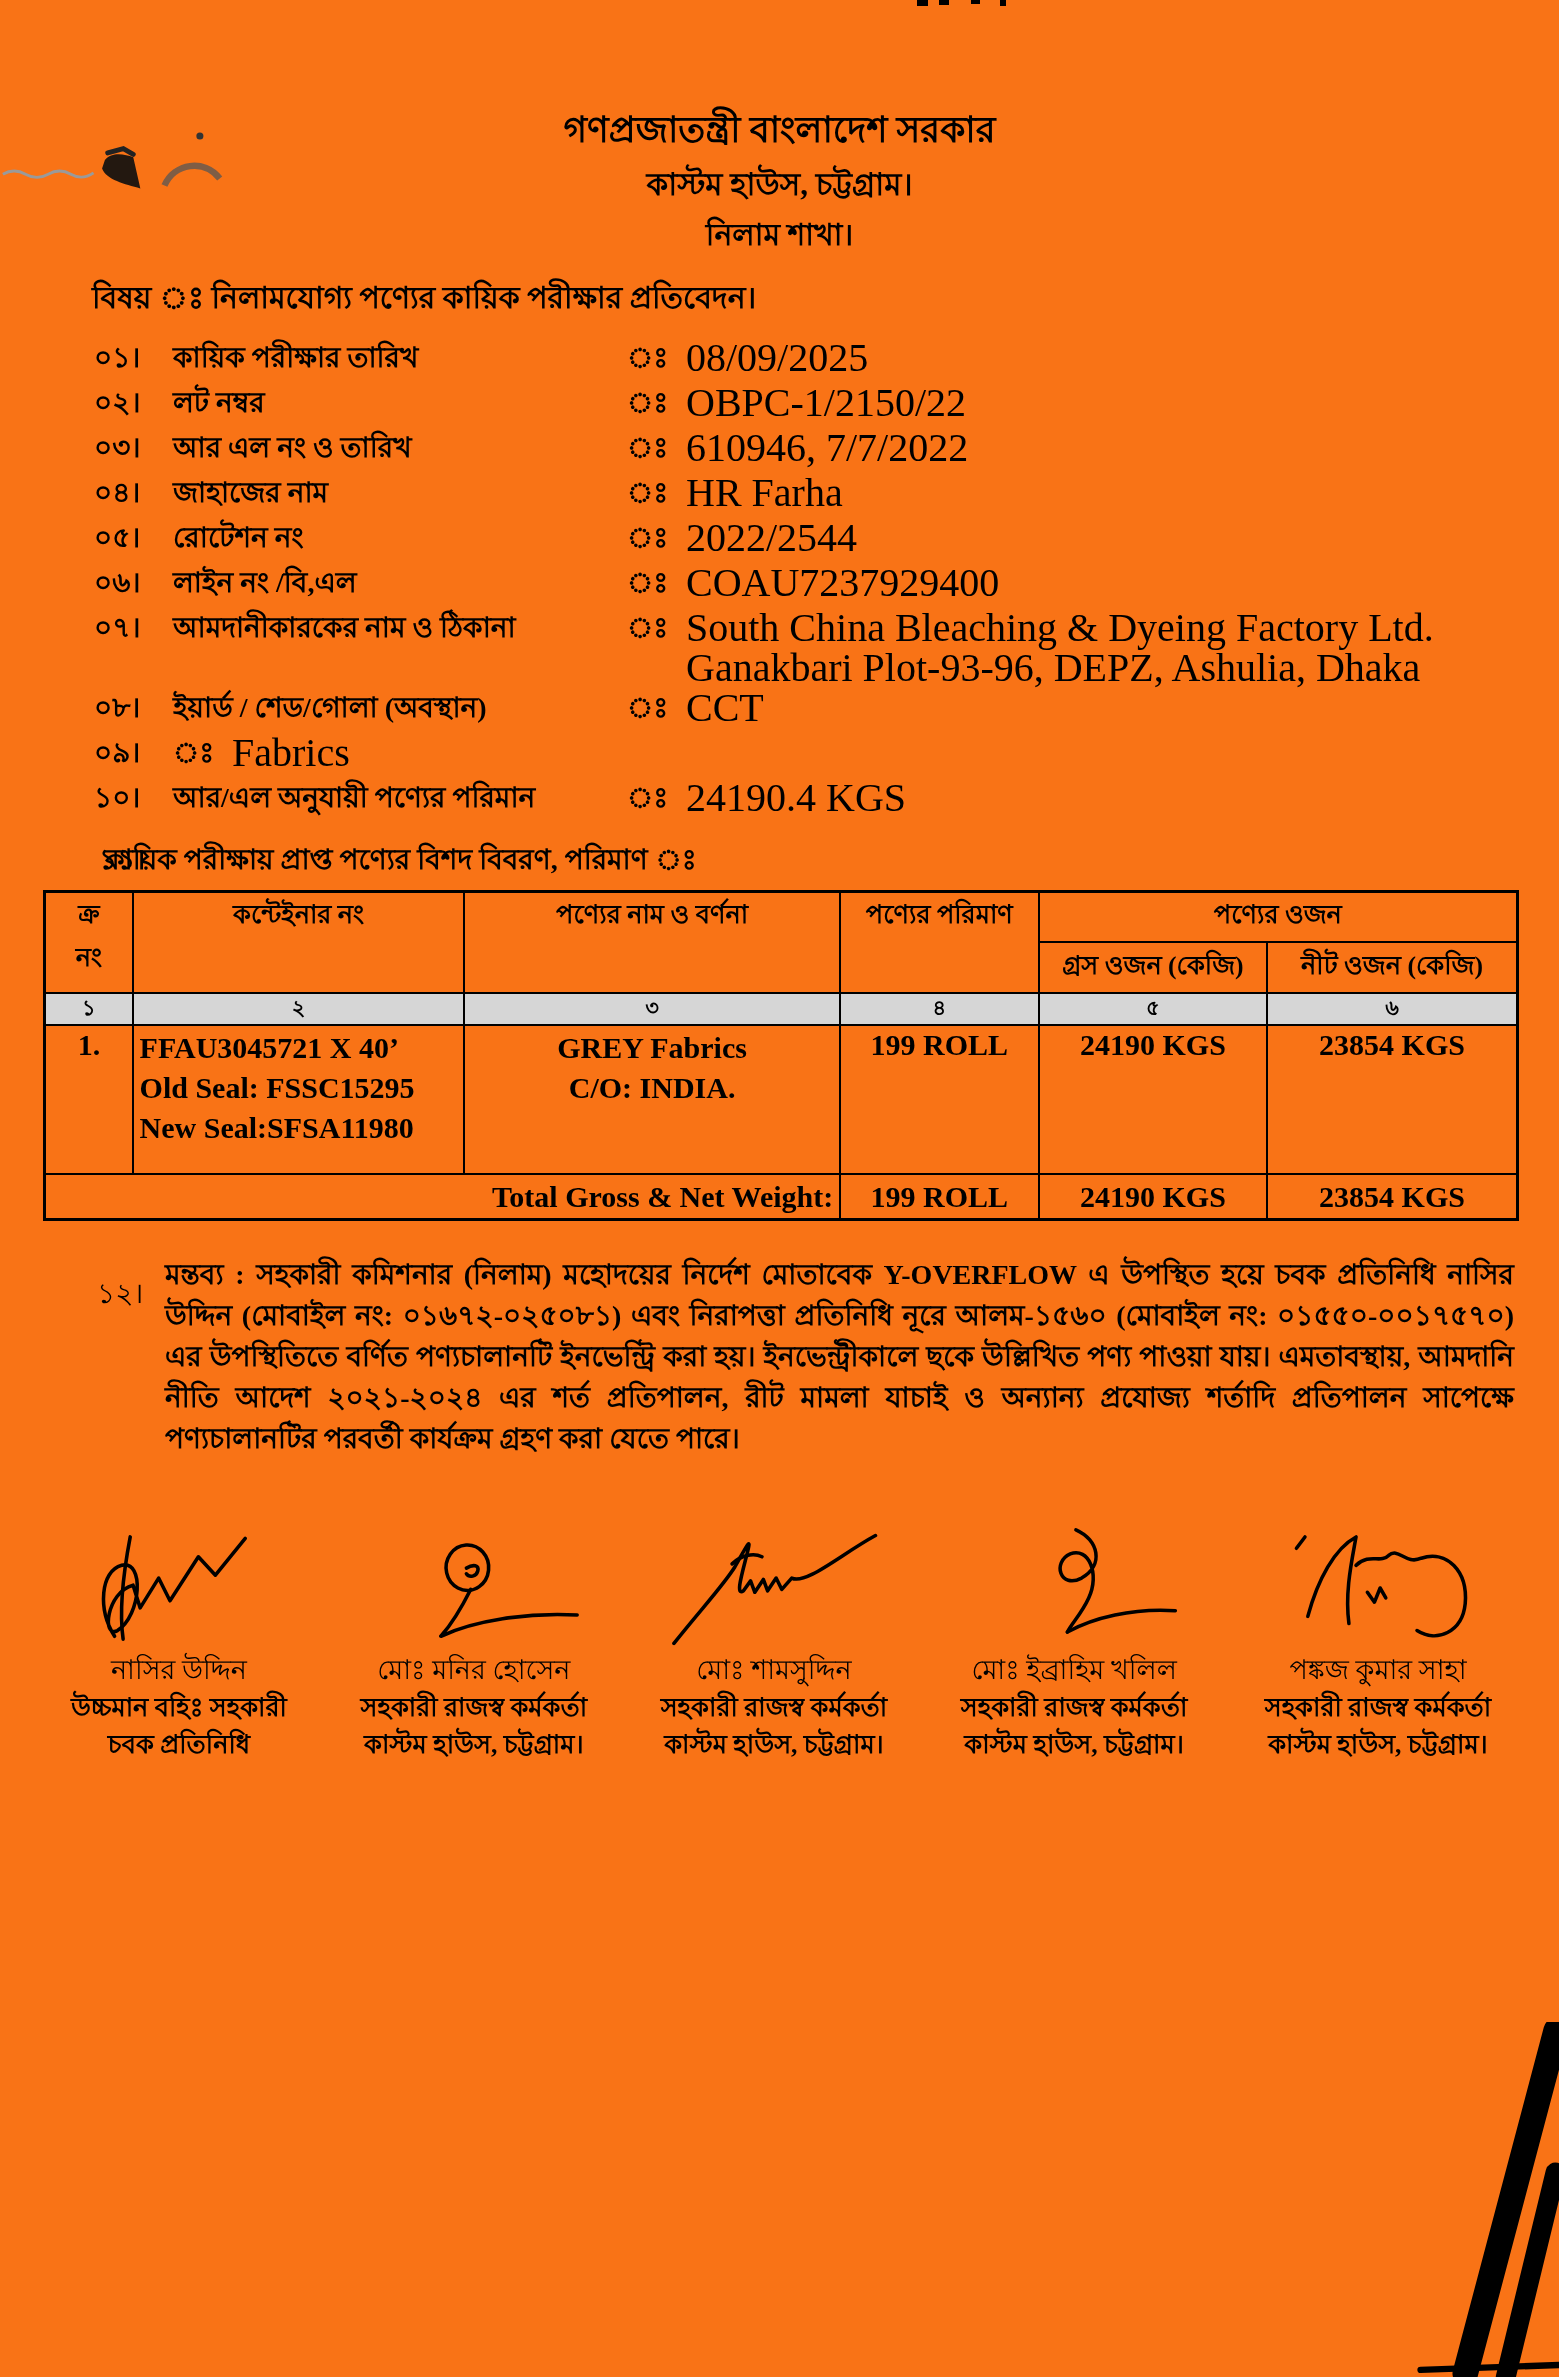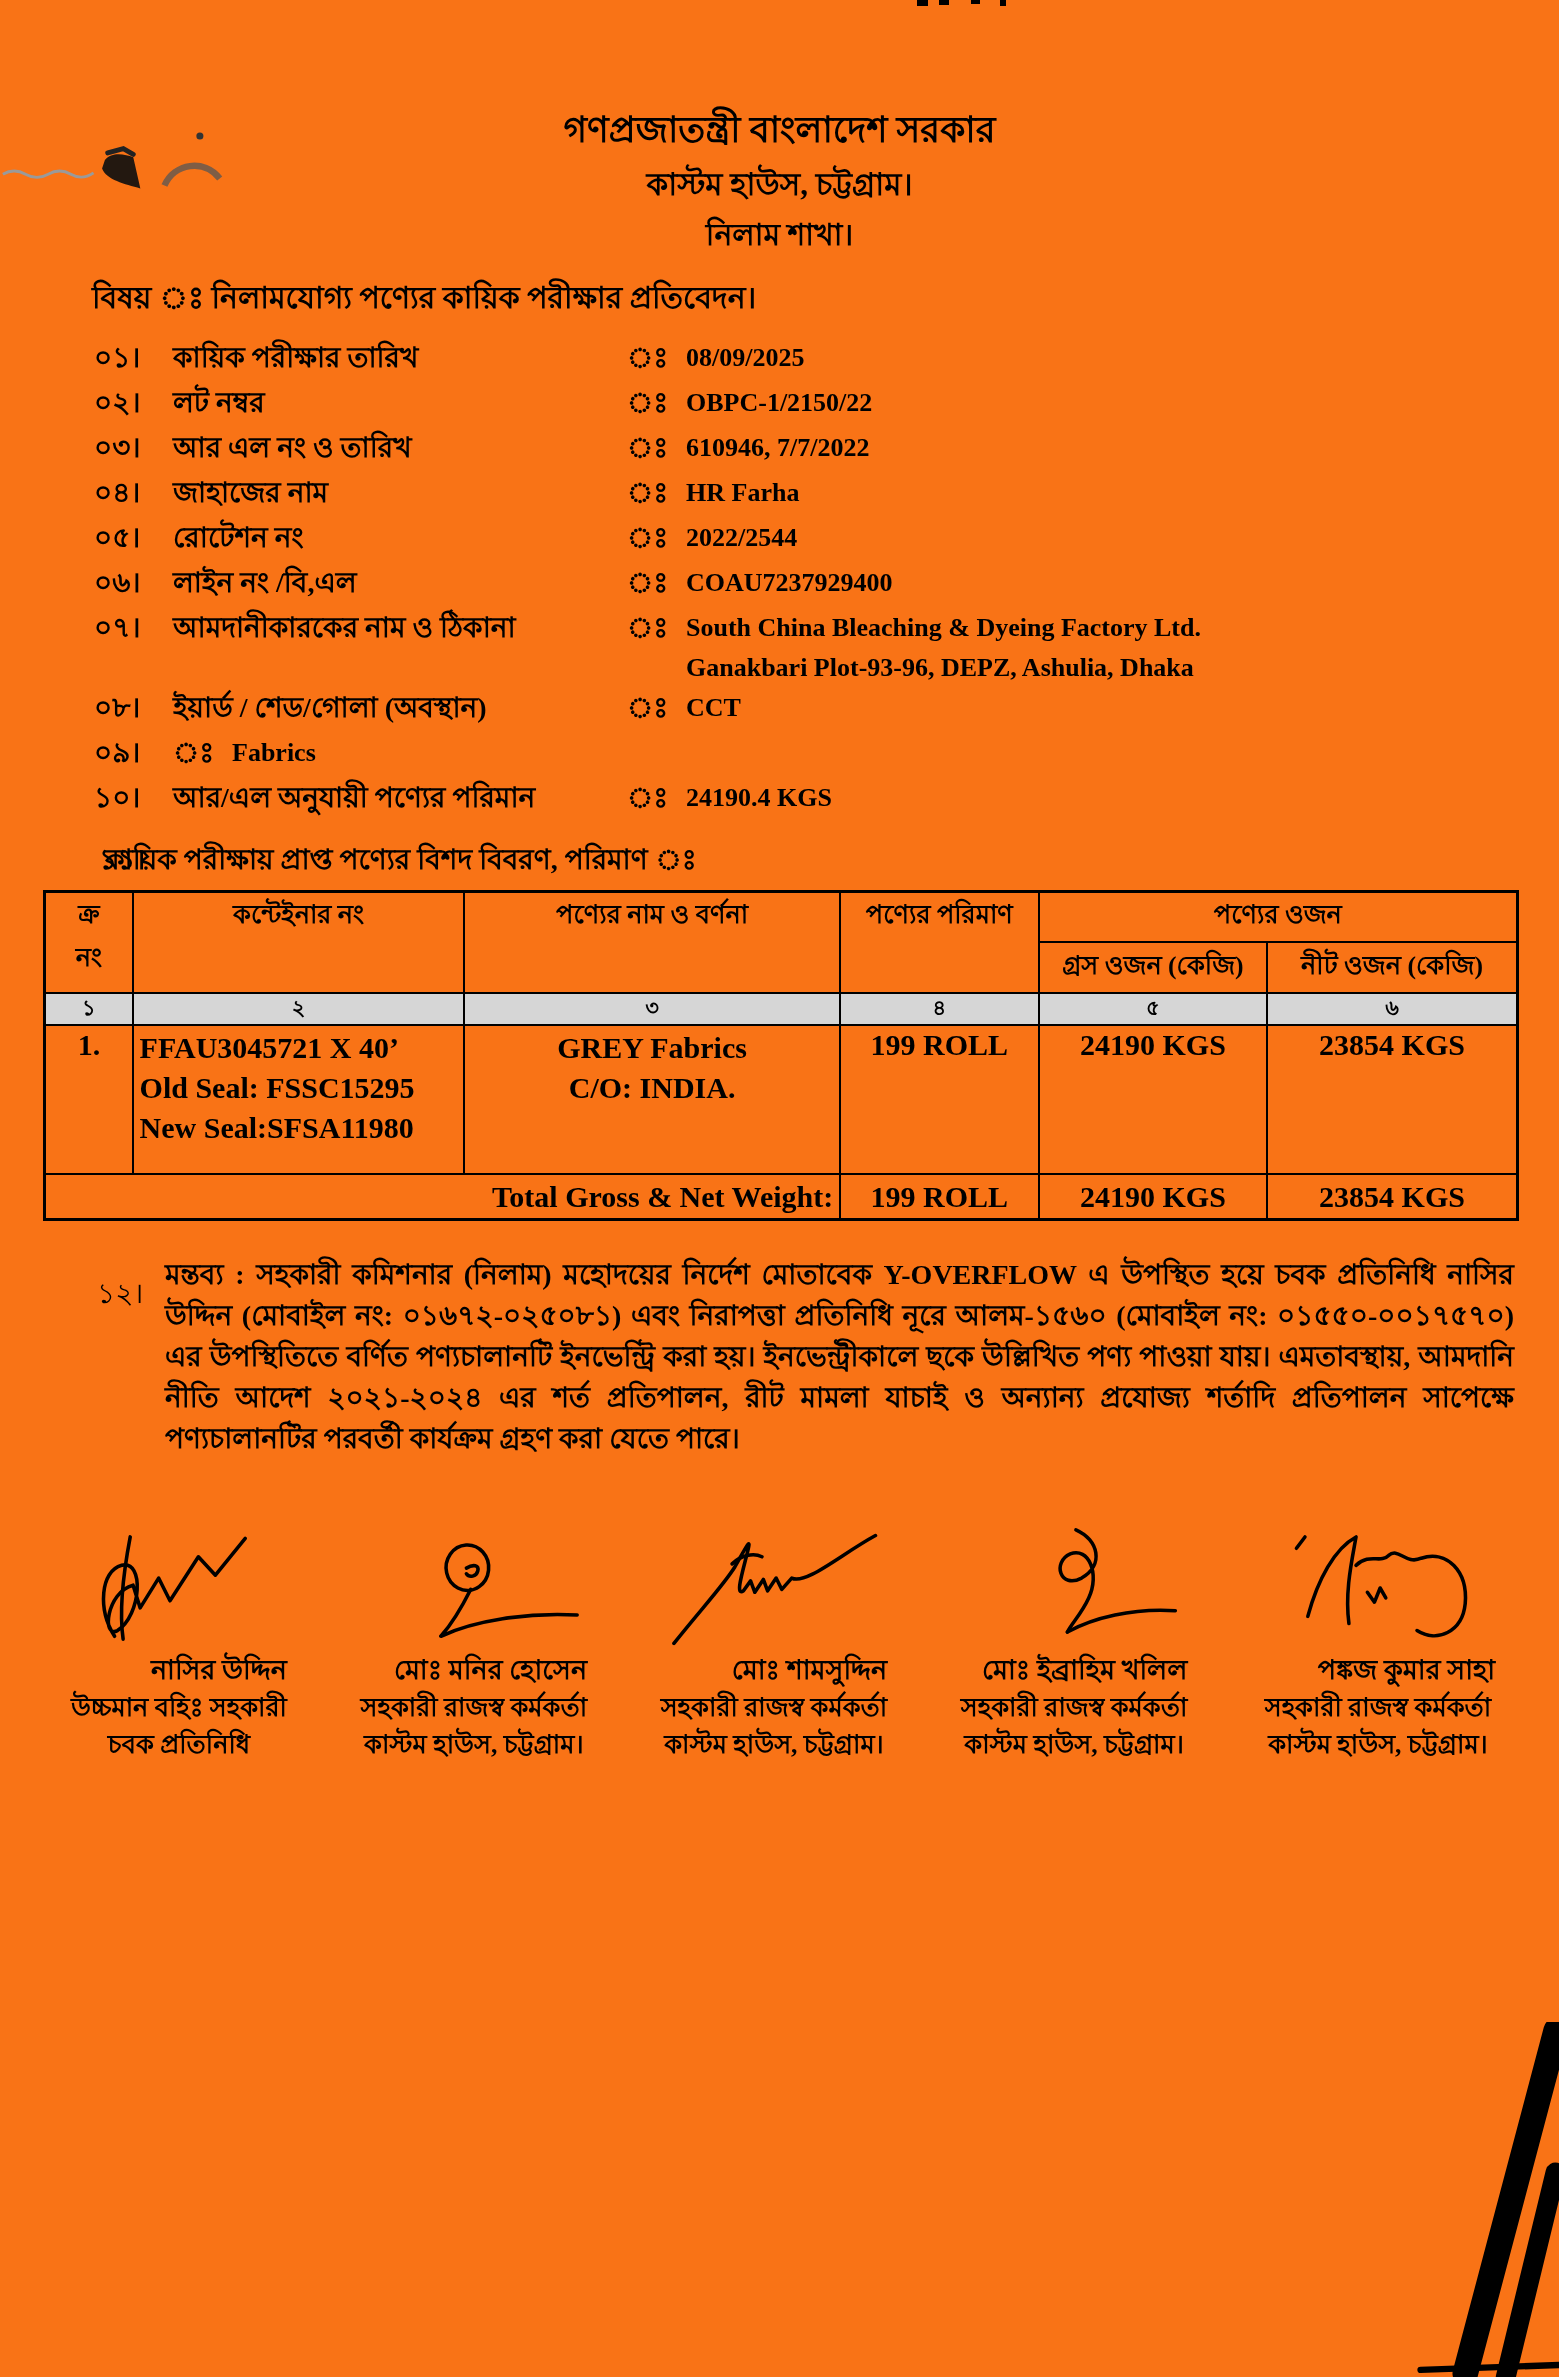--- a/index.html
+++ b/index.html
@@ -22,21 +22,21 @@
 
   
   .subject{margin:24px 43px 0 92px;font-size:30px;font-weight:700;}
 
   
   .items{margin:12.8px 43px 0 0;}
   .item-row{display:flex;align-items:flex-start;min-height:45px;line-height:40px;gap:24px;}
   .item-serial{width:149px;padding-left:94px;box-sizing:border-box;font-size:28px;font-weight:700;flex:0 0 auto;}
   .item-label{width:430px;flex:0 0 auto;font-size:28px;font-weight:700;}
   .item-sep{width:28px;flex:0 0 auto;font-size:28px;font-weight:700;text-align:center;}
-  .item-value{flex:1;font-size:26px;font-weight:700;padding-left:7px;}
+  .item-value{flex:1;font-size:40px;font-weight:400;padding-left:7px;}
   .item-value .line2{display:block;}
 
   
   .sec11{display:flex;margin:18.5px 43px 0 0;font-size:28px;font-weight:700;line-height:37px;}
   .sec11 .s{width:105px;padding-left:99px;box-sizing:border-box;flex:0 0 auto;}
 
   
   .tbl-wrap{margin:11.4px 40px 0 43px;}
   table.goods{border-collapse:collapse;width:100%;table-layout:fixed;}
   table.goods th,table.goods td{border:2.1px solid #000;padding:2.8px 5.7px;vertical-align:top;}
@@ -57,21 +57,21 @@
   
   .remarks{display:flex;margin:33px 45px 0 0;}
   .remarks .s{width:78px;padding-left:97px;box-sizing:border-box;flex:0 0 auto;font-size:28px;font-weight:400;line-height:41px;margin-top:19px;}
   .remarks .t{flex:1;font-size:28px;line-height:41px;text-align:justify;font-weight:700;padding-left:68px;}
   .remarks .t .lead{font-weight:700;}
 
   
   .sigs{position:relative;display:flex;justify-content:space-between;margin:65px 64px 0 71px;}
   .sig-block{text-align:center;position:relative;}
   .sig-art{height:128px;display:flex;align-items:flex-end;justify-content:center;}
-  .sig-name{font-size:27px;font-weight:700;line-height:37px;white-space:nowrap;text-align:right;}
+  .sig-name{font-size:27px;font-weight:400;line-height:37px;white-space:nowrap;}
   .sig-title{font-size:25.6px;font-weight:700;line-height:37px;white-space:nowrap;}
   .sig-office{font-size:25.6px;font-weight:700;line-height:37px;white-space:nowrap;}
   .sig-svg path{fill:none;stroke:#000;stroke-width:5;stroke-linecap:round;stroke-linejoin:round;}
 
   
   .mark-abs{position:absolute;}
   .top-dash{position:absolute;top:0;background:#000;}
 </style>
 </head>
 <body>

